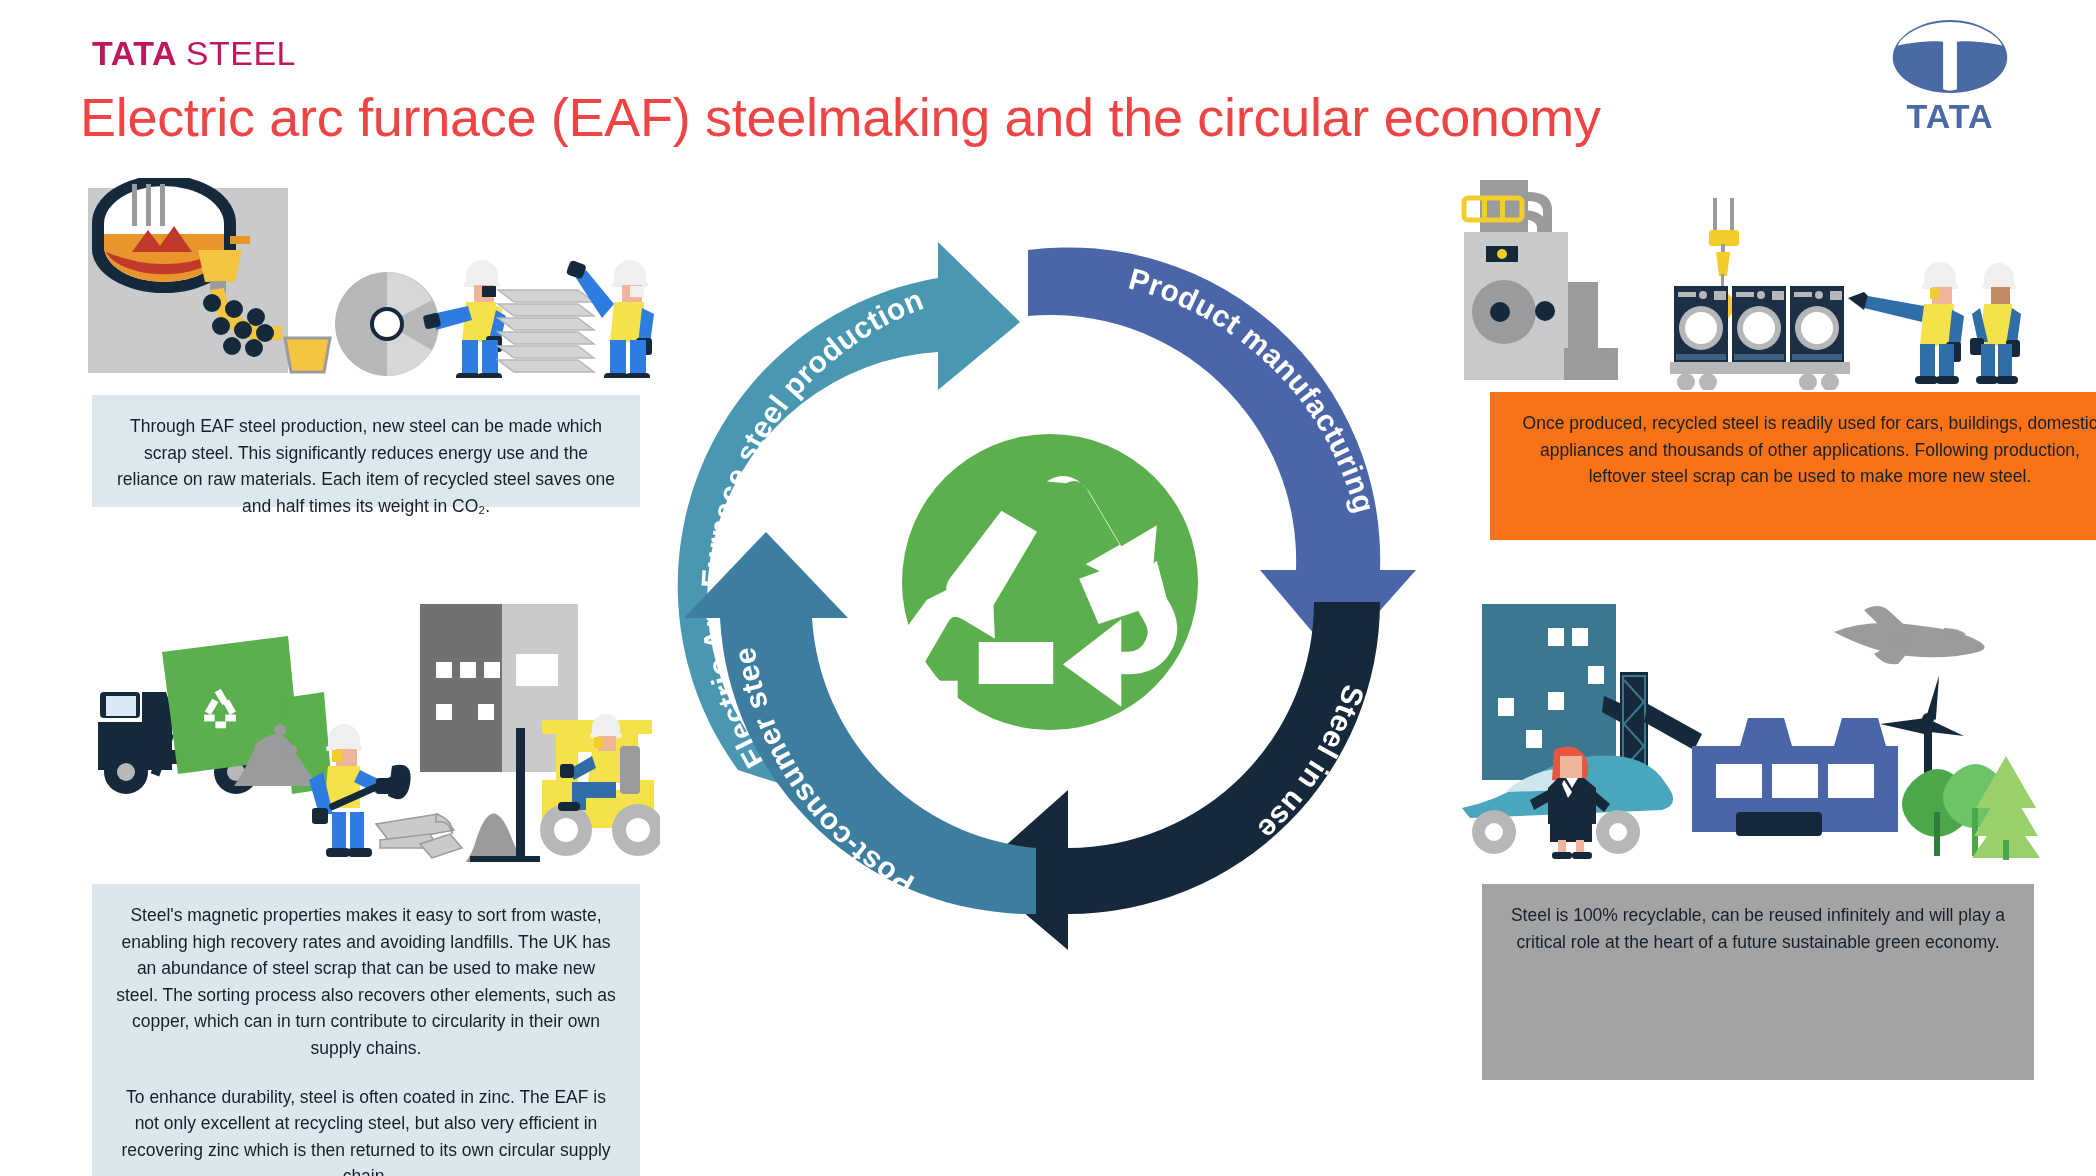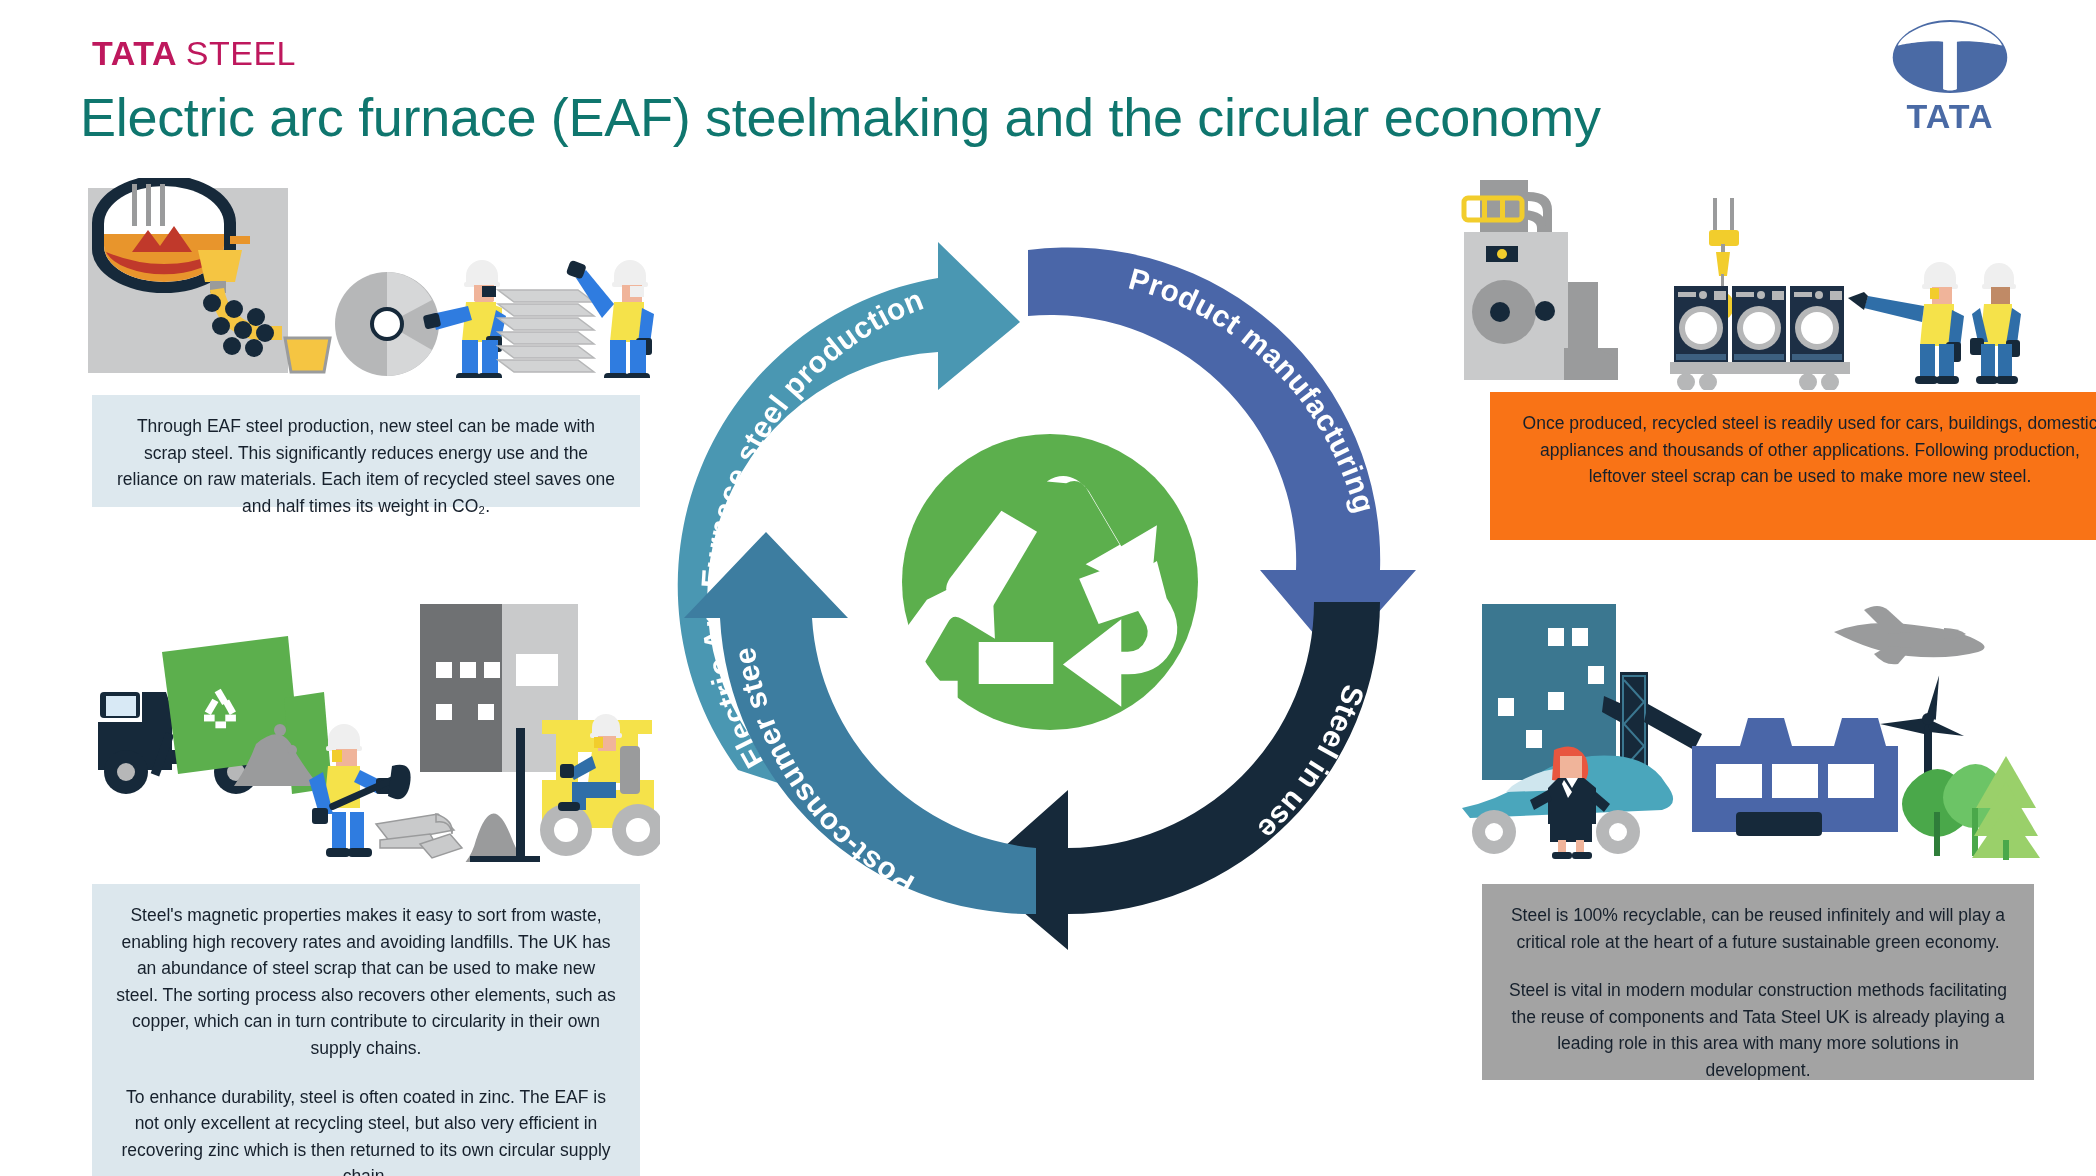--- a/index.html
+++ b/index.html
@@ -3,21 +3,21 @@
 <meta charset="utf-8">
 <style>
   html,body{margin:0;padding:0;background:#ffffff;}
   body{width:2096px;height:1176px;position:relative;overflow:hidden;
        font-family:"Liberation Sans","DejaVu Sans",sans-serif;color:#1b2430;}
 
   .brand{position:absolute;left:92px;top:34px;font-size:34px;font-weight:bold;
          letter-spacing:.5px;color:#be185d;}
   .brand .b2{font-weight:normal;}
   .page-title{position:absolute;left:80px;top:86px;font-size:54px;font-weight:400;
-              color:#0f766e;letter-spacing:-.3px;white-space:nowrap;}
+              color:#ef4444;letter-spacing:-.3px;white-space:nowrap;}
 
   .tata-logo{position:absolute;right:82px;top:18px;width:128px;height:118px;
              display:flex;flex-direction:column;align-items:center;justify-content:flex-start;}
   .tata-word{font-size:34px;font-weight:bold;color:#4a6aa5;letter-spacing:1px;margin-top:2px;}
 
   .panel{position:absolute;box-sizing:border-box;padding:18px 22px;}
   .panel p{margin:0;text-align:center;font-size:17.5px;line-height:1.52;color:#16202c;}
   .panel p + p{margin-top:22px;}
   .p-tl{left:92px;top:395px;width:548px;height:112px;background:#dde8ee;}
   .p-tr{left:1490px;top:392px;width:640px;height:148px;background:#f97316;}
@@ -427,28 +427,27 @@
       <path d="M-30 -44 l22 13 l-32 54 l-20 -12 q-7 -5 -2 -13 Z"></path>
       <path d="M-76 11 l40 -20 l2 44 l-20 -12 q-6 -4 -9 2 l-14 24 q-4 8 4 12 l16 0 l0 26 l-20 0 q-22 0 -28 -18 q-4 -12 4 -24 Z"></path>
       <path d="M-44 37 l46 0 l0 26 l-46 0 Z"></path>
       <path d="M72 10 q12 18 2 34 q-8 13 -26 13 l-4 0 l0 20 l-36 -26 l36 -28 l0 20 l4 0 q8 0 11 -7 q3 -6 -1 -12 l-14 -24 l22 -13 Z"></path>
       <path d="M18 -2 l38 -14 l10 30 l-36 12 Z"></path>
     </g>
   </g>
 </svg>
 
 <div class="panel p-tl">
-  <p>Through EAF steel production, new steel can be made with scrap steel. This significantly reduces energy use and the reliance on raw materials. Each item of recycled steel saves one and half times its weight in CO₂.</p>
+  <p>Through EAF steel production, new steel can be made which scrap steel. This significantly reduces energy use and the reliance on raw materials. Each item of recycled steel saves one and half times its weight in CO₂.</p>
 </div>
 
 <div class="panel p-tr">
   <p>Once produced, recycled steel is readily used for cars, buildings, domestic appliances and thousands of other applications. Following production, leftover steel scrap can be used to make more new steel.</p>
 </div>
 
 <div class="panel p-bl">
   <p>Steel's magnetic properties makes it easy to sort from waste, enabling high recovery rates and avoiding landfills. The UK has an abundance of steel scrap that can be used to make new steel. The sorting process also recovers other elements, such as copper, which can in turn contribute to circularity in their own supply chains.</p>
   <p>To enhance durability, steel is often coated in zinc. The EAF is not only excellent at recycling steel, but also very efficient in recovering zinc which is then returned to its own circular supply chain.</p>
 </div>
 
 <div class="panel p-br">
   <p>Steel is 100% recyclable, can be reused infinitely and will play a critical role at the heart of a future sustainable green economy.</p>
-  <p>Steel is vital in modern modular construction methods facilitating the reuse of components and Tata Steel UK is already playing a leading role in this area with many more solutions in development.</p>
 </div>
 
 </body></html>

